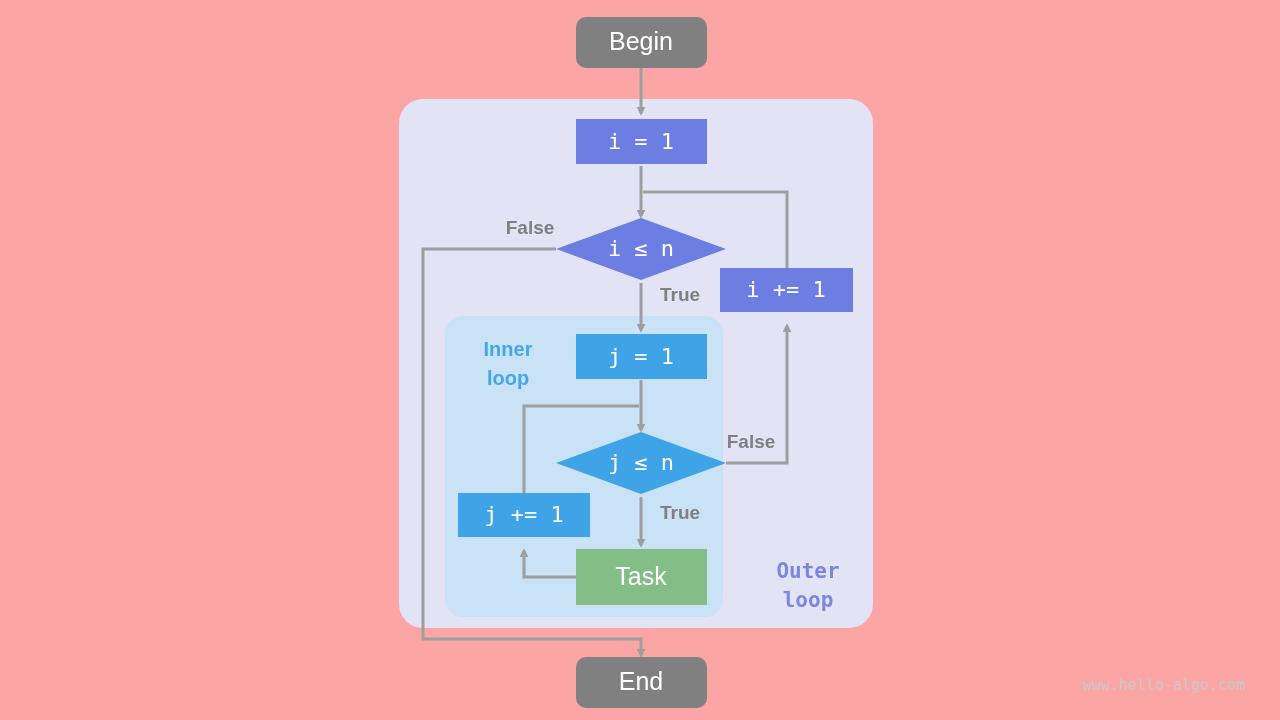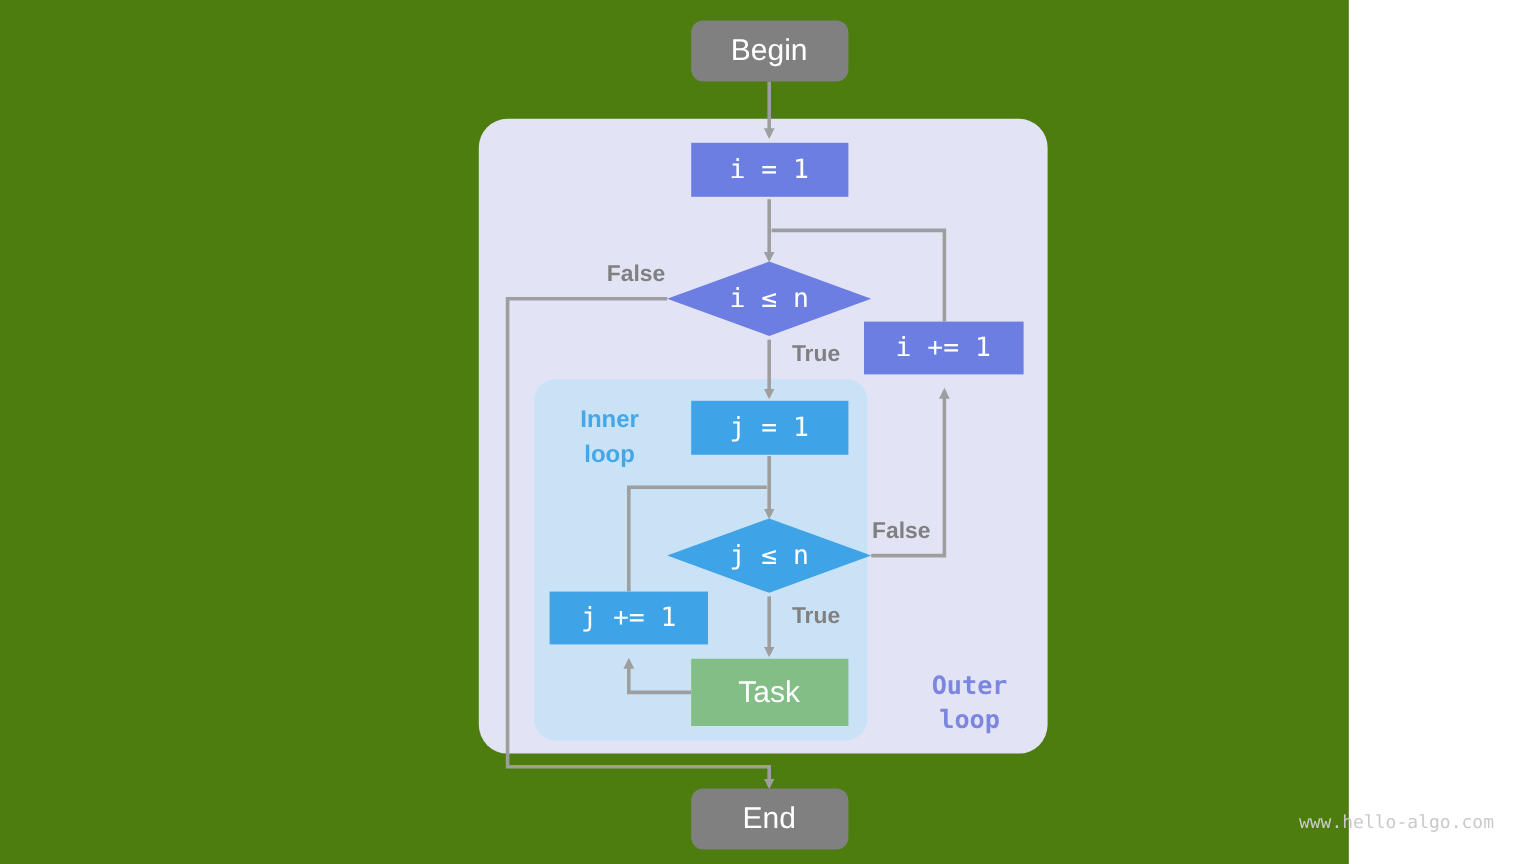--- a/index.html
+++ b/index.html
@@ -8,23 +8,23 @@
     background: #ffffff;
   }
   body {
     width: 1280px;
     height: 720px;
     overflow: hidden;
     font-family: "Liberation Sans", sans-serif;
   }
   #canvas {
     position: relative;
-    width: 1124px;
+    width: 1280px;
     height: 720px;
-    background: #4d7c0f;
+    background: #fca5a5;
   }
   svg.layer {
     position: absolute;
     top: 0;
     left: 0;
     width: 1280px;
     height: 720px;
   }
   .node-text-sans {
     font-family: "Liberation Sans", sans-serif;

